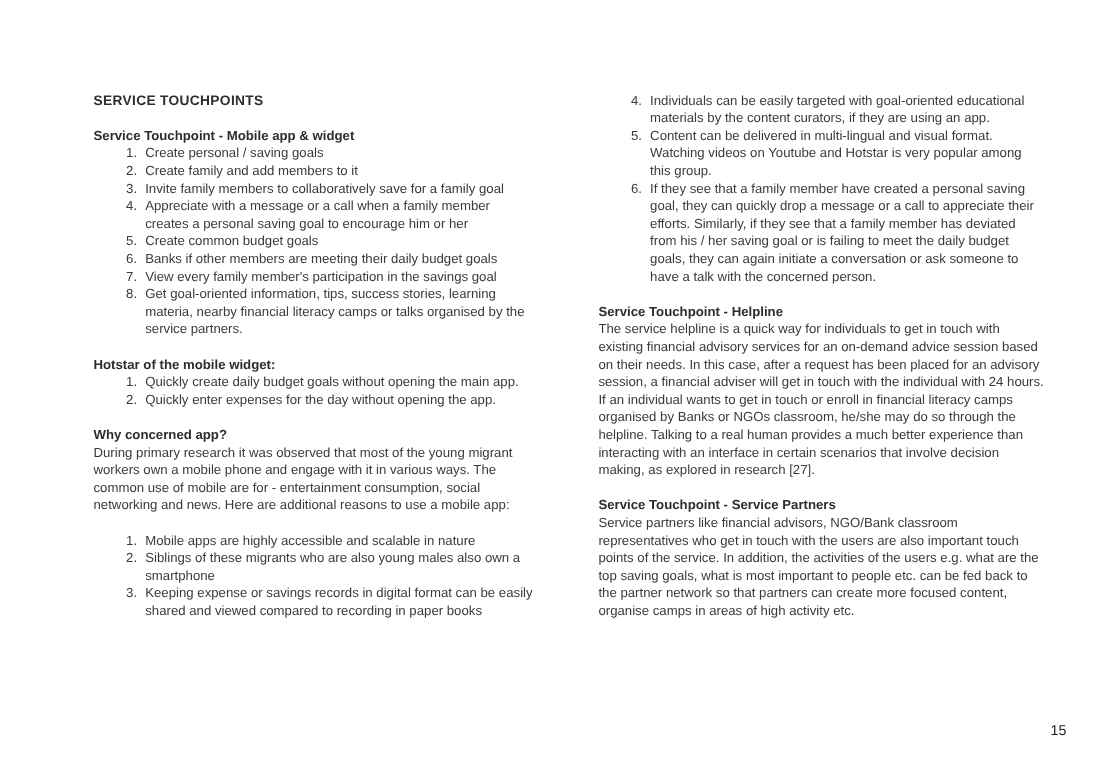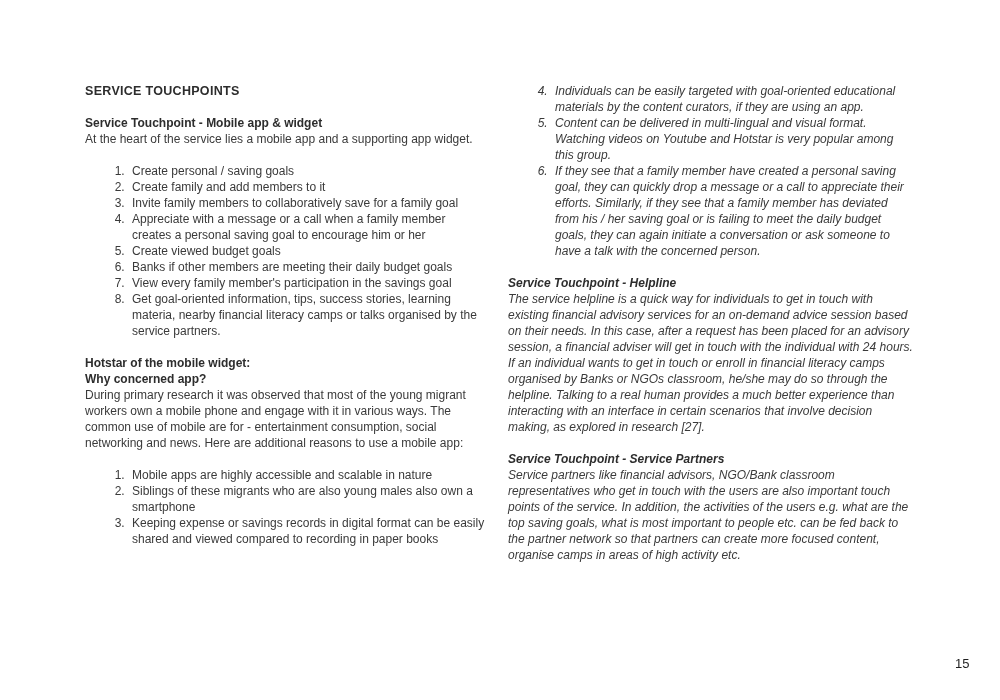--- a/index.html
+++ b/index.html
@@ -17,21 +17,21 @@
     overflow: hidden;
     padding-left: 40px;
   }
   .col {
     position: absolute;
     top: 83px;
     font-size: 12px;
     line-height: 16px;
   }
   .col-left  { left: 85px;  width: 400px; }
-  .col-right { left: 508px; width: 406px; font-style: italic; }
+  .col-right { left: 544px; width: 406px; }
   .doc-title {
     font-weight: bold;
     font-size: 12.5px;
     color: #2d2d2d;
     letter-spacing: 0.3px;
     margin: 0 0 16px 0;
   }
   .heading {
     font-weight: bold;
     font-size: 12px;
@@ -60,34 +60,37 @@
 </head>
 <body>
 
 <div class="page">
 
   <div class="col col-left">
 
     <div class="doc-title">SERVICE TOUCHPOINTS</div>
 
     <div class="heading">Service Touchpoint - Mobile app &amp; widget</div>
-    <p class="para">At the heart of the service lies a mobile app and a supporting app widget.</p>
 
     <ol class="num-list" start="1">
       <li>Create personal / saving goals</li>
       <li>Create family and add members to it</li>
       <li>Invite family members to collaboratively save for a family goal</li>
       <li>Appreciate with a message or a call when a family member creates a personal saving goal to encourage him or her</li>
-      <li>Create viewed budget goals</li>
+      <li>Create common budget goals</li>
       <li>Banks if other members are meeting their daily budget goals</li>
       <li>View every family member's participation in the savings goal</li>
       <li>Get goal-oriented information, tips, success stories, learning materia, nearby financial literacy camps or talks organised by the service partners.</li>
     </ol>
 
     <div class="heading">Hotstar of the mobile widget:</div>
+    <ol class="num-list" start="1">
+      <li>Quickly create daily budget goals without opening the main app.</li>
+      <li>Quickly enter expenses for the day without opening the app.</li>
+    </ol>
 
     <div class="heading">Why concerned app?</div>
     <p class="para">During primary research it was observed that most of the young migrant workers own a mobile phone and engage with it in various ways. The common use of mobile are for - entertainment consumption, social networking and news. Here are additional reasons to use a mobile app:</p>
     <ol class="num-list" start="1">
       <li>Mobile apps are highly accessible and scalable in nature</li>
       <li>Siblings of these migrants who are also young males also own a smartphone</li>
       <li>Keeping expense or savings records in digital format can be easily shared and viewed compared to recording in paper books</li>
     </ol>
 
   </div>

